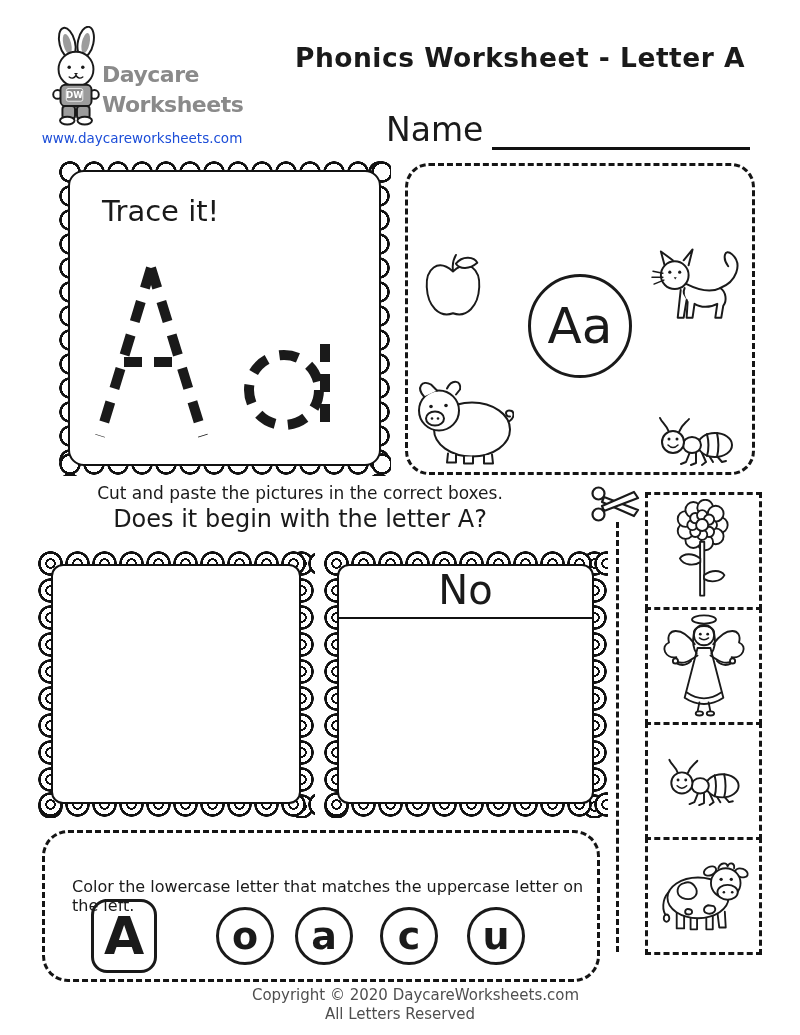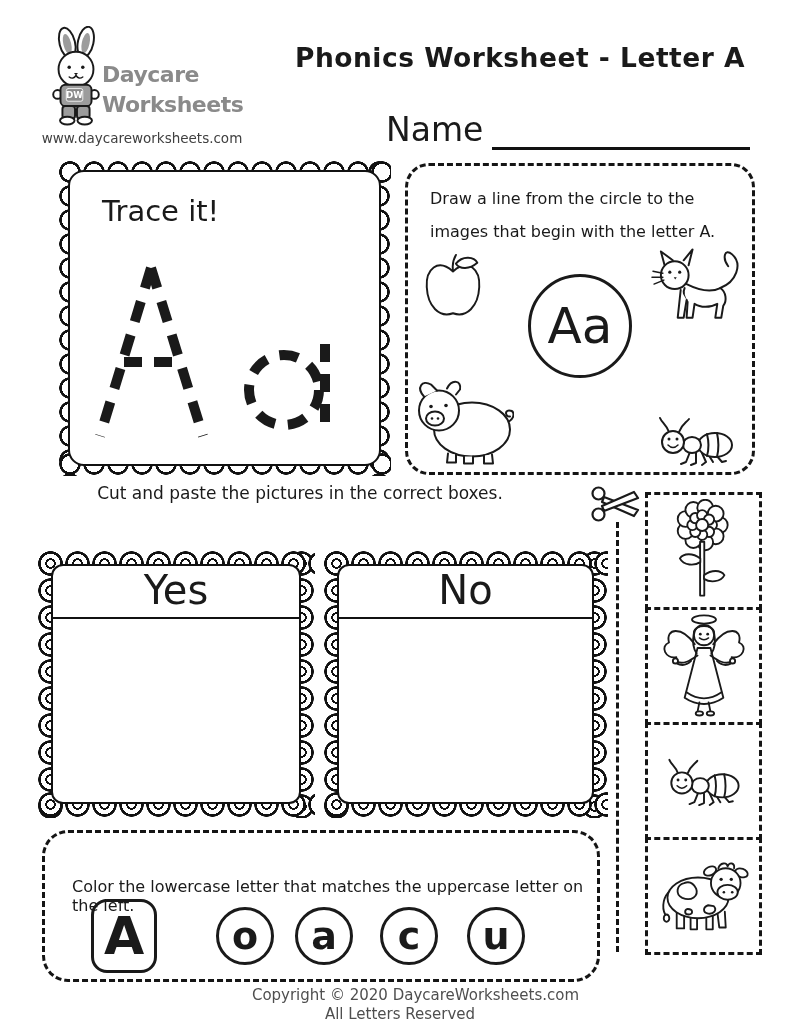--- a/index.html
+++ b/index.html
@@ -38,21 +38,21 @@
   .loop-content { position:absolute; inset:14px; z-index:1; }
   .sort-heading { width:100%; text-align:center; font-size:40px; line-height:52px; }
   .sort-divider { position:absolute; left:0; right:0; top:53px; border-top:2px solid #111; }
 
   
   .dash-box { position:absolute; background:#fff; border:3px dashed #151515; }
   .round24 { border-radius:24px; }
   .round26 { border-radius:26px; }
 
   .logo-brand { font-weight:bold; color:#8a8a8a; font-size:22px; line-height:30px; letter-spacing:-0.5px; }
-  .logo-url { color:#404040; font-size:13.5px; text-align:center; }
+  .logo-url { color:#1d4ed8; font-size:13.5px; text-align:center; }
   .title { font-size:26.5px; font-weight:bold; text-align:center; letter-spacing:0.5px; }
   .name-label { font-size:33px; }
   .name-line { border-top:3px solid #111; }
   .trace-heading { font-size:29px; }
   .instr { font-size:16px; line-height:33px; }
   .cut-text { font-size:17px; text-align:center; }
   .question { font-size:24px; text-align:center; }
   .aa-circle { position:absolute; border:3px solid #1a1a1a; border-radius:50%;
                display:flex; align-items:center; justify-content:center; font-size:50px; }
   .cut-line { position:absolute; width:0; border-left:3.5px dashed #151515; }
@@ -113,24 +113,20 @@
         <path d="M63 8 L12 176" stroke-dasharray="21 14"></path>
         <path d="M63 8 L115 176" stroke-dasharray="21 14"></path>
         <path d="M36 102 L92 102" stroke-dasharray="18 12"></path>
         <circle cx="196" cy="130" r="35" stroke-dasharray="19 13"></circle>
         <path d="M237 84 L237 174" stroke-dasharray="18 12"></path>
       </svg>
     </div>
   </div>
 
   <div class="dash-box round24" style="left:405px;top:163px;width:350px;height:312px;">
-    <div class="abs instr" style="left:22px;top:16px;">
-      <div>Draw a line from the circle to the</div>
-      <div>images that begin with the letter A.</div>
-    </div>
 
     <svg class="abs" style="left:14px;top:86px;" width="62" height="70" viewBox="0 0 60 72" fill="none" stroke="#1a1a1a" stroke-width="2" stroke-linecap="round" stroke-linejoin="round">
       <path d="M30 20 C14 6 2 18 3 36 C4 56 16 68 30 63 C44 68 56 56 57 36 C58 18 46 6 30 20 Z" fill="#fff"></path>
       <path d="M30 19 C29 12 30 8 33 3"></path>
       <path d="M33 12 C40 3 52 5 55 11 C47 18 37 18 33 12 Z" fill="#fff"></path>
     </svg>
 
     <svg class="abs" style="left:243px;top:80px;" width="94" height="90" viewBox="0 0 95 90" fill="none" stroke="#1a1a1a" stroke-width="2" stroke-linecap="round" stroke-linejoin="round">
       <path d="M70 42 C86 36 93 18 82 8 C74 1 72 12 78 20"></path>
       <path d="M36 38 C50 45 62 46 70 42 C76 46 77 55 73 60 L71 72 L65 72 L67 58 C60 62 50 62 44 58 L42 72 L36 72 L37 56 C33 52 32 46 34 42" fill="#fff"></path>
@@ -171,27 +167,24 @@
       <path d="M51 20 C53 28 53 35 51 42 M61 19 C63 28 63 35 61 43"></path>
       <ellipse cx="36" cy="31" rx="9" ry="8" fill="#fff"></ellipse>
       <circle cx="17" cy="28" r="11" fill="#fff"></circle>
       <circle cx="13" cy="25" r="1.5" fill="#1a1a1a" stroke="none"></circle>
       <circle cx="21" cy="25" r="1.5" fill="#1a1a1a" stroke="none"></circle>
       <path d="M12 31 Q17 36 22 31" stroke-width="1.5"></path>
     </svg>
   </div>
 
   <div class="abs cut-text" style="left:20px;top:483px;width:560px;">Cut and paste the pictures in the correct boxes.</div>
+  <div class="abs question" style="left:20px;top:505px;width:560px;">Does it begin with the letter A?</div>
 
   <div class="scallop-box" style="left:37px;top:550px;width:278px;height:268px;">
     <div class="frame-loop"></div>
-    <div class="loop-content">
-      <div class="sort-heading">Yes</div>
-      <div class="sort-divider"></div>
-    </div>
   </div>
   <div class="scallop-box" style="left:323px;top:550px;width:285px;height:268px;">
     <div class="frame-loop"></div>
     <div class="loop-content">
       <div class="sort-heading">No</div>
       <div class="sort-divider"></div>
     </div>
   </div>
 
   <svg class="abs" style="left:590px;top:484px;" width="52" height="40" viewBox="0 0 52 40" fill="none" stroke="#1a1a1a" stroke-width="2.2" stroke-linejoin="round">

